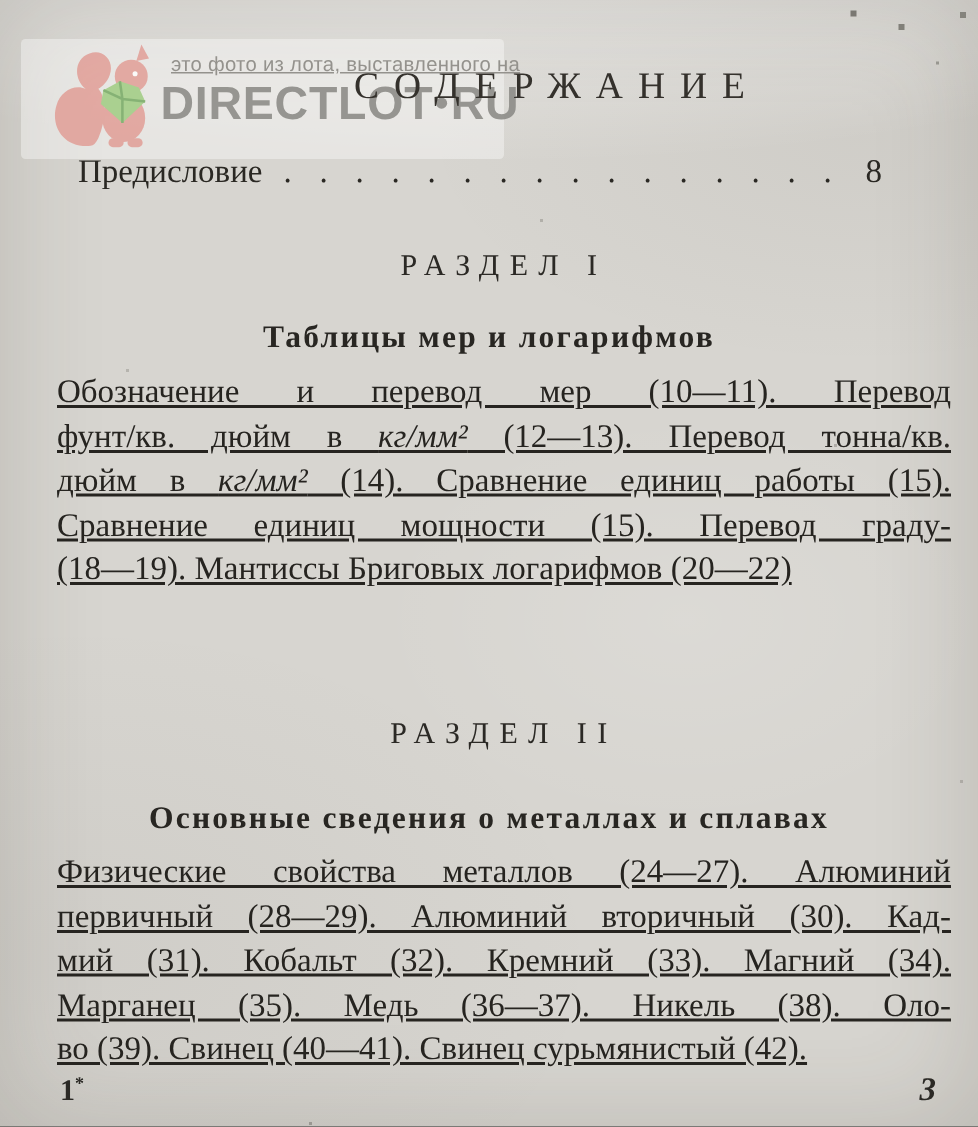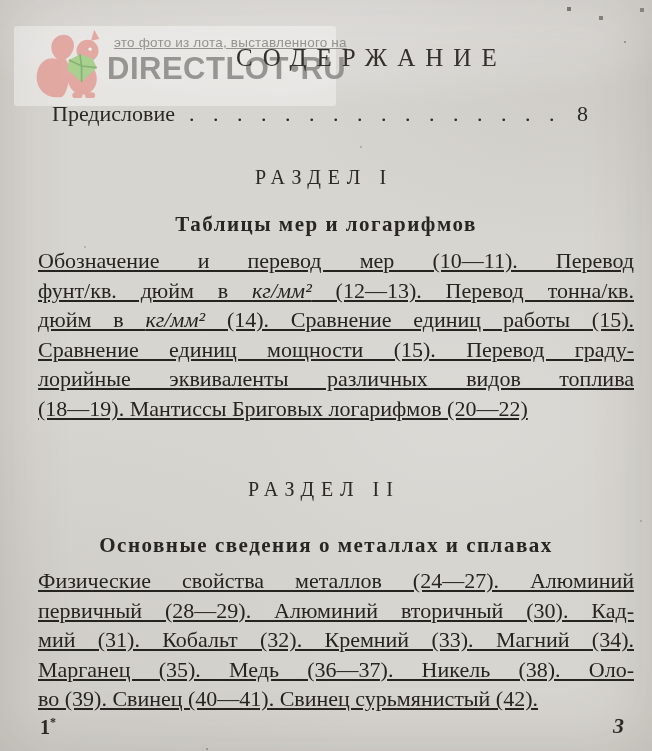--- a/index.html
+++ b/index.html
@@ -36,21 +36,21 @@
     font-family:"Liberation Sans",sans-serif;font-weight:700;font-size:31px;
     color:#8b8a86;opacity:.88;letter-spacing:.5px;}
   .wm-brand .sep{font-size:26px;vertical-align:2px;padding:0 1px;}
   
   .doc-title{position:absolute;left:236px;top:44px;font-size:25px;
     letter-spacing:10px;color:#34312c;white-space:nowrap;}
   .preface{position:absolute;left:52px;top:101px;width:536px;display:flex;
     align-items:baseline;font-size:22px;color:#2a2823;justify-content:center;}
   .leader{flex:1;white-space:nowrap;overflow:hidden;word-spacing:11px;
     padding:0 14px;letter-spacing:1px;}
-  .sec-heading{position:absolute;left:0;width:641px;text-align:center;
+  .sec-heading{position:absolute;left:12px;width:641px;text-align:center;
     font-size:20px;letter-spacing:7px;padding-left:7px;box-sizing:border-box;color:#2b2925;}
   .sec-subheading{position:absolute;left:0;width:652px;text-align:center;
     font-weight:700;font-size:21px;letter-spacing:1.5px;color:#282622;}
   .toc-para{position:absolute;left:38px;width:596px;font-size:22px;
     line-height:29.6px;color:#262420;text-decoration:underline;}
   .toc-line.j{text-align:justify;text-align-last:justify;}
   .sig{position:absolute;left:40px;top:715px;font-size:20px;font-weight:600;color:#2b2925;}
   .sig sup{font-size:12px;}
   .pagenum{position:absolute;right:28px;top:713px;font-size:22px;
     font-style:italic;font-weight:700;color:#2b2925;}
@@ -86,21 +86,20 @@
     <span>8</span>
   </div>
 
   <div class="sec-heading" style="top:166px">РАЗДЕЛ I</div>
   <div class="sec-subheading" style="top:212px">Таблицы мер и логарифмов</div>
   <div class="toc-para" style="top:246px">
     <div class="toc-line j">Обозначение и перевод мер (10—11). Перевод</div>
     <div class="toc-line j">фунт/кв. дюйм в <i>кг/мм²</i> (12—13). Перевод тонна/кв.</div>
     <div class="toc-line j">дюйм в <i>кг/мм²</i> (14). Сравнение единиц работы (15).</div>
     <div class="toc-line j">Сравнение единиц мощности (15). Перевод граду-</div>
-    <div class="toc-line j">лорийные эквиваленты различных видов топлива</div>
     <div class="toc-line">(18—19). Мантиссы Бриговых логарифмов (20—22)</div>
   </div>
 
   <div class="sec-heading" style="top:478px">РАЗДЕЛ II</div>
   <div class="sec-subheading" style="top:533px">Основные сведения о металлах и сплавах</div>
   <div class="toc-para" style="top:566px">
     <div class="toc-line j">Физические свойства металлов (24—27). Алюминий</div>
     <div class="toc-line j">первичный (28—29). Алюминий вторичный (30). Кад-</div>
     <div class="toc-line j">мий (31). Кобальт (32). Кремний (33). Магний (34).</div>
     <div class="toc-line j">Марганец (35). Медь (36—37). Никель (38). Оло-</div>

